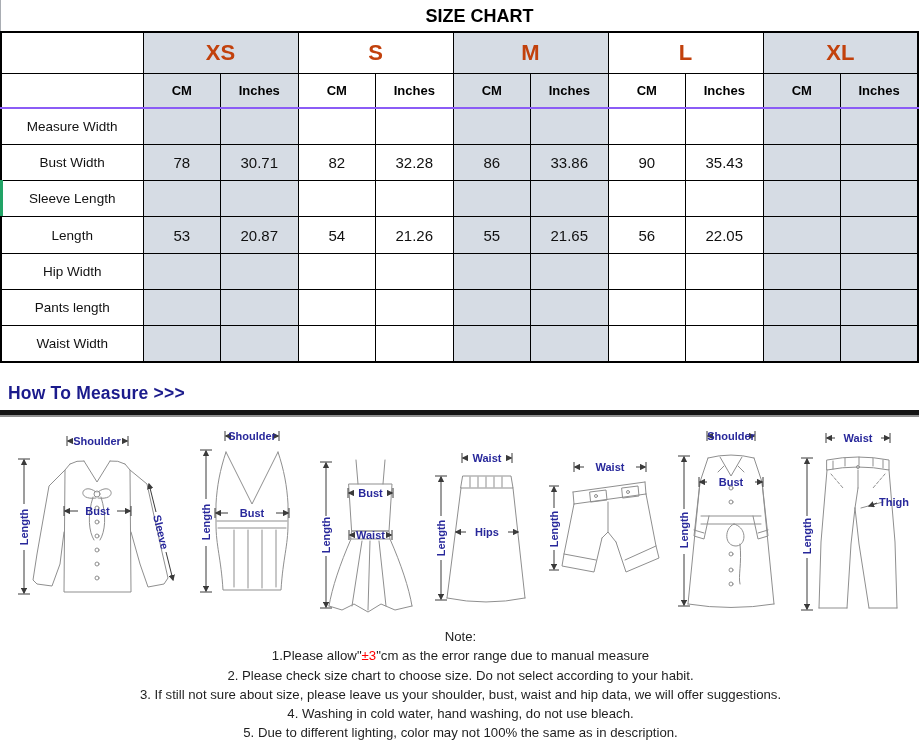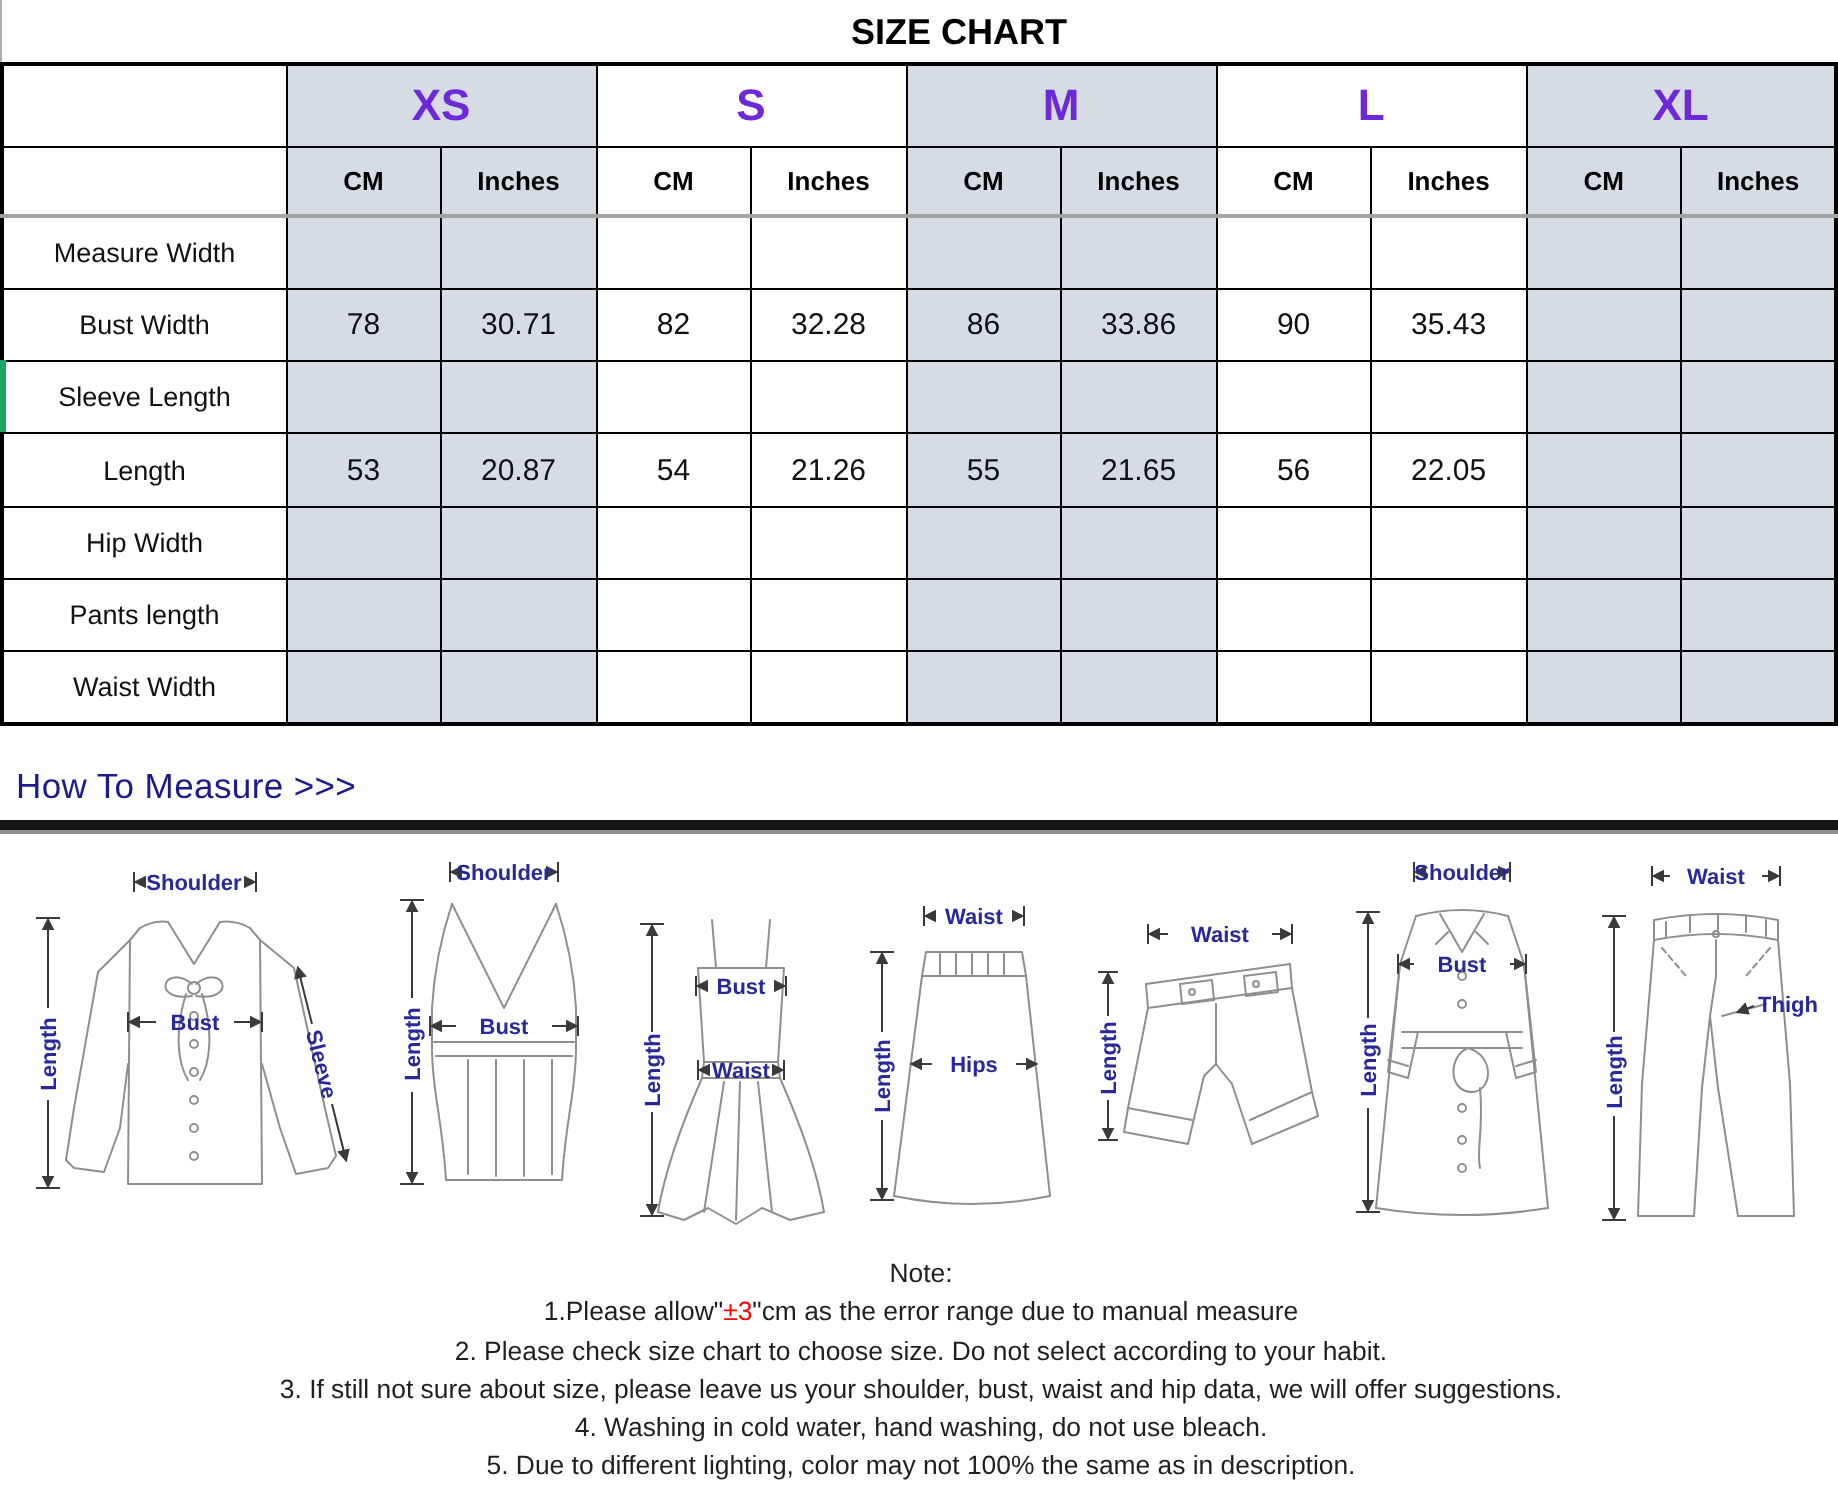--- a/index.html
+++ b/index.html
@@ -8,29 +8,29 @@
   .page-edge{position:absolute;left:0;top:0;width:1px;height:31px;background:#a9adb3;}
   .title{position:absolute;top:0;left:0;width:919px;height:30px;line-height:32px;
          text-align:center;font-size:18px;font-weight:bold;color:#000;padding-left:20px;}
   
   table.size-chart{position:absolute;top:31px;left:0;width:919px;table-layout:fixed;
         border-collapse:collapse;border:2px solid #000;}
   table.size-chart th,table.size-chart td{border:1px solid #000;text-align:center;
         vertical-align:middle;padding:0;overflow:hidden;}
   col.c-label{width:142px;} col.c-val{width:77.5px;}
   tr.sizes{height:41px;} tr.units{height:35px;} tbody.data tr{height:36.3px;}
-  tr.units th{border-bottom:2px solid #a3a3a3;}
-  .size{font-size:22px;font-weight:bold;color:#6d28d9;}
+  tr.units th{border-bottom:2px solid #8b5cf6;}
+  .size{font-size:22px;font-weight:bold;color:#c2410c;}
   .unit{font-size:13px;font-weight:bold;color:#000;}
   .rlabel{font-size:13.5px;font-weight:normal;color:#111;}
   tbody.data td{font-size:15px;color:#111;}
   .g{background:#d6dce4;}
   .sel-bar{position:absolute;left:0;top:180px;width:3px;height:36px;background:#21a366;}
   
-  .measure-heading{position:absolute;top:383px;left:8px;font-size:17.5px;font-weight:normal;
+  .measure-heading{position:absolute;top:383px;left:8px;font-size:17.5px;font-weight:bold;
         color:#1b1b8c;letter-spacing:.2px;}
   .measure-rule{position:absolute;top:410px;left:0;width:919px;height:5px;background:#141414;
         border-bottom:2px solid #8f8f8f;}
   .diagrams{position:absolute;top:424px;left:0;width:919px;box-sizing:border-box;
         padding:0 8px 0 10px;display:flex;justify-content:space-between;align-items:flex-start;}
   .diagrams svg{display:block;}
   .mt12{margin-top:12px;} .mt16{margin-top:16px;} .mt26{margin-top:26px;}
   .garment{stroke:#8f8f8f;stroke-width:1;fill:none;stroke-linejoin:round;stroke-linecap:round;}
   .dim{stroke:#3a3a3a;stroke-width:1;fill:none;}
   .dl{font-family:"Liberation Sans",sans-serif;font-size:11px;font-weight:bold;fill:#28289b;}

